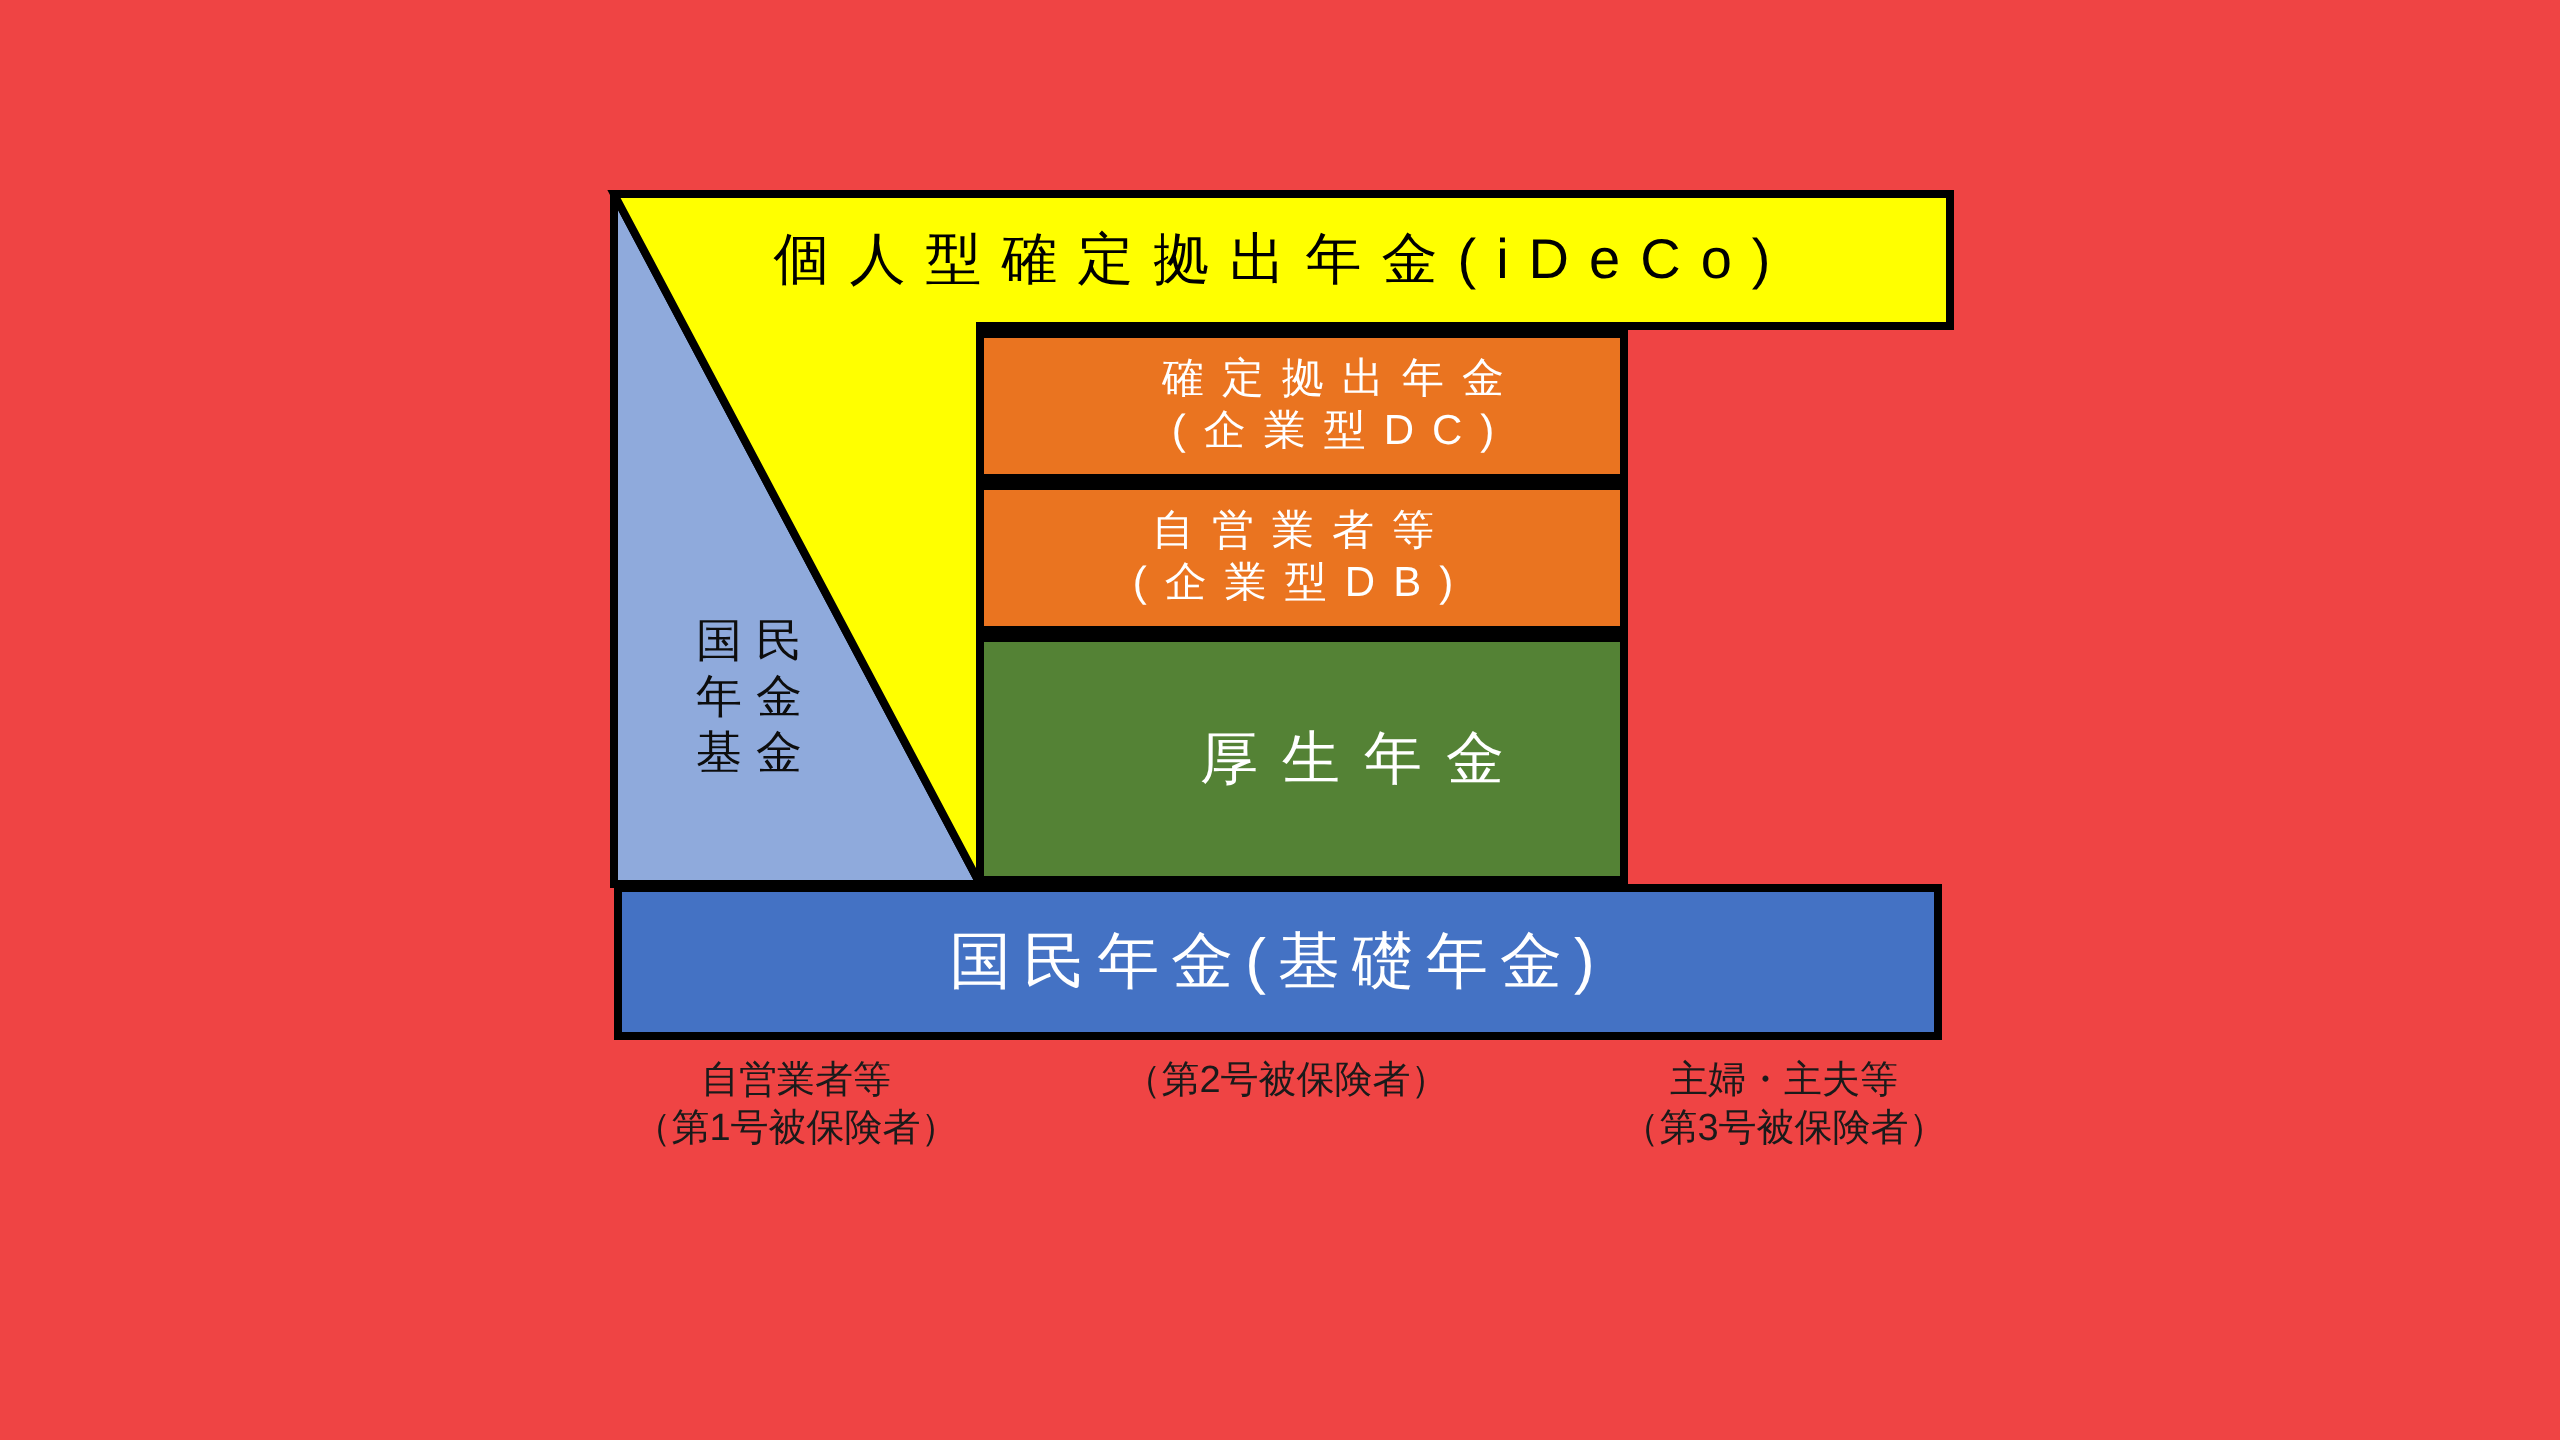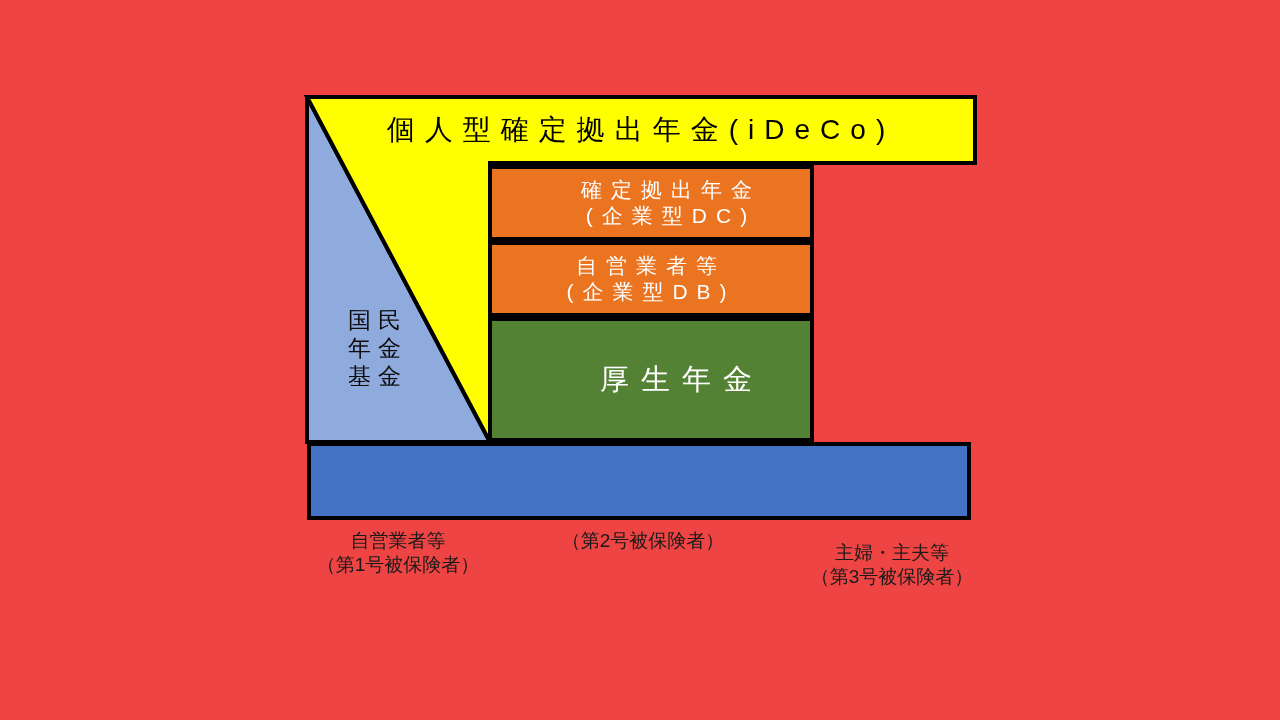--- a/index.html
+++ b/index.html
@@ -64,21 +64,21 @@
     top: 529px;
     width: 320px;
     text-align: center;
     font-size: 19px;
     line-height: 24px;
     color: #1a1a1a;
     white-space: nowrap;
   }
   .insured-1 { left: 238px; }
   .insured-2 { left: 483px; }
-  .insured-3 { left: 732px; margin-top: 12px; }
+  .insured-3 { left: 732px; }
   .caption {
     position: absolute;
     left: 0; top: 644px; width: 1280px;
     text-align: center;
     font-size: 28px;
     letter-spacing: 2px;
     line-height: 34px;
     color: #1a1a1a;
     white-space: nowrap;
   }
@@ -120,20 +120,23 @@
 
   <div class="txt db-label">
     <span>自営業者等</span>
     <span>(企業型DB)</span>
   </div>
 
   <div class="txt kosei-label">
     <span>厚生年金</span>
   </div>
 
+  <div class="txt kiso-label">
+    <span>国民年金(基礎年金)</span>
+  </div>
 
   <div class="insured insured-1">
     <div>自営業者等</div>
     <div>（第1号被保険者）</div>
   </div>
 
   <div class="insured insured-2">
     <div>（第2号被保険者）</div>
   </div>
 

